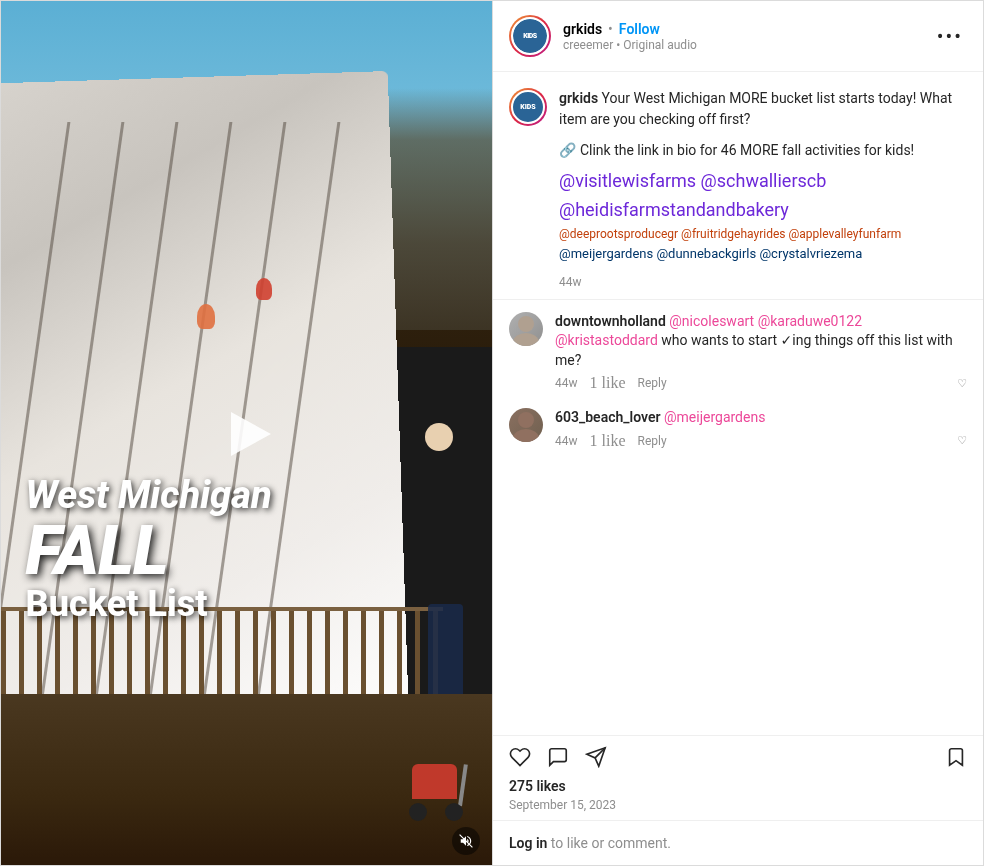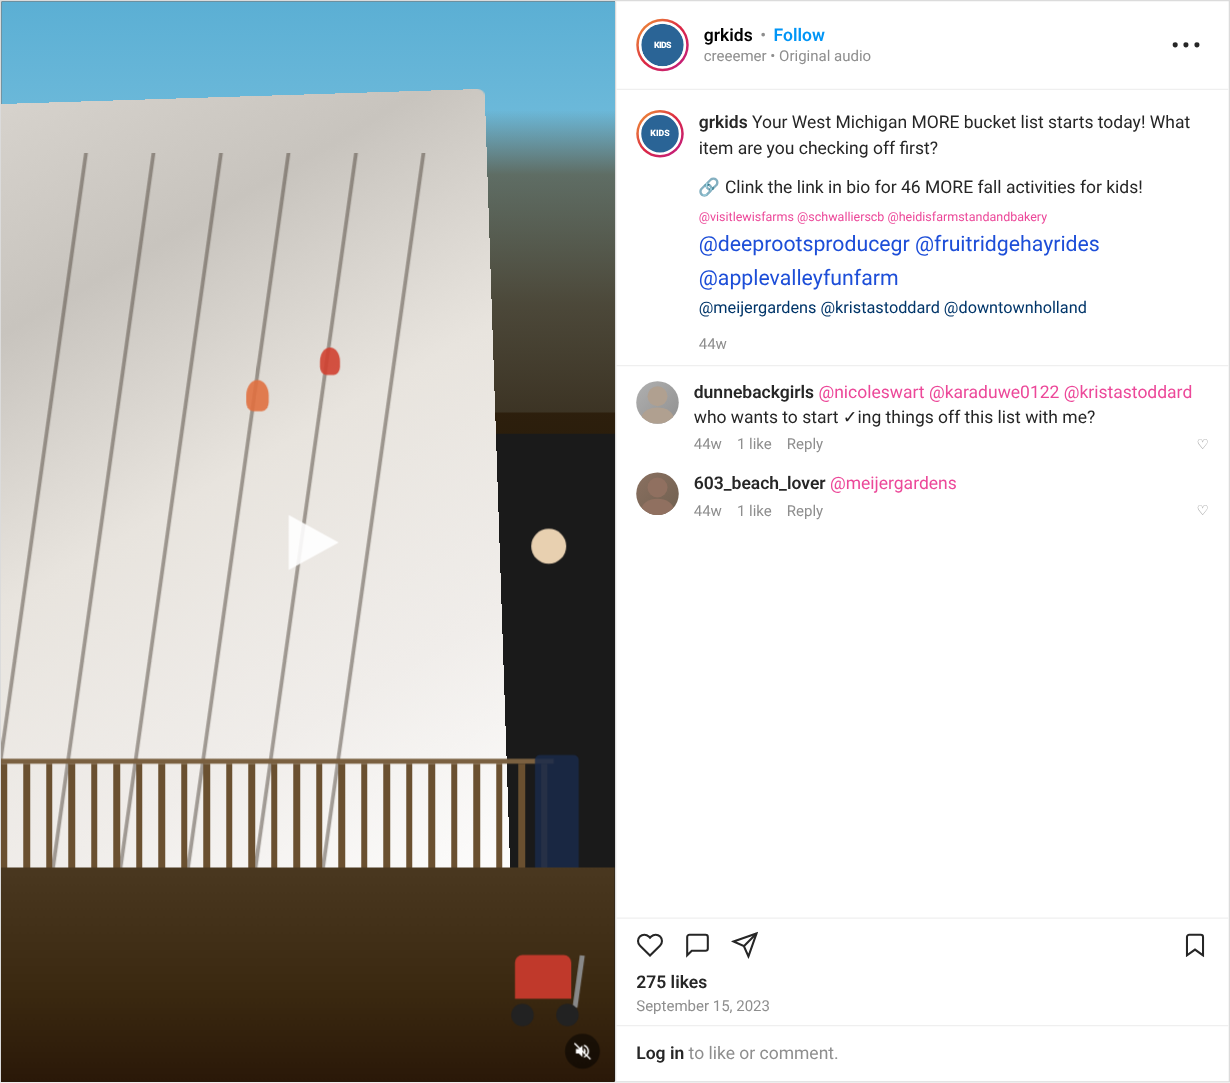--- a/index.html
+++ b/index.html
@@ -297,22 +297,23 @@
       gap: 12px;
       margin-top: 4px;
     }
 
     .comment-time {
       font-size: 12px;
       color: #8e8e8e;
     }
 
     .comment-likes {
-      font-size: 12px;
-      color: #8e8e8e;
+      font-size: 16px;
+      color: #8e8e8e;
+      font-family: Liberation Serif, serif;
     }
 
     .comment-reply {
       font-size: 12px;
       color: #8e8e8e;
       font-weight: 400;
       cursor: pointer;
     }
 
     .comment-heart {
@@ -452,20 +453,25 @@
     <div style="position:absolute;top:32%;left:52%;width:16px;height:22px;background:#d04030;border-radius:50% 50% 30% 30%;opacity:0.9;"></div>
 
     <div style="position:absolute;bottom:20%;right:6%;width:35px;height:90px;background:#1a2a4a;border-radius:4px 4px 0 0;opacity:0.85;"></div>
     <div style="position:absolute;bottom:48%;right:8%;width:28px;height:28px;background:#e8d0b0;border-radius:50%;"></div>
   </div>
 
   <div class="play-button">
     <div class="play-triangle"></div>
   </div>
 
+  <div class="text-overlay">
+    <div class="text-line1">West Michigan</div>
+    <div class="text-line2">FALL</div>
+    <div class="text-line3">Bucket List</div>
+  </div>
 
   <div class="mute-btn">
     <svg width="14" height="14" viewBox="0 0 24 24" fill="white">
       <path d="M3 9v6h4l5 5V4L7 9H3zm13.5 3c0-1.77-1.02-3.29-2.5-4.03v8.05c1.48-.73 2.5-2.25 2.5-4.02zM14 3.23v2.06c2.89.86 5 3.54 5 6.71s-2.11 5.85-5 6.71v2.06c4.01-.91 7-4.49 7-8.77s-2.99-7.86-7-8.77z"></path>
       <line x1="1" y1="1" x2="23" y2="23" stroke="white" stroke-width="2"></line>
     </svg>
   </div>
 </div>
 
 <div class="info-panel">
@@ -497,41 +503,41 @@
             <span style="font-size:7px;font-weight:900;color:white;">KIDS</span>
           </div>
         </div>
       </div>
       <div class="caption-content">
         <span class="caption-username">grkids</span><span class="caption-text"> Your West Michigan MORE bucket list starts today! What item are you checking off first?</span>
         <div style="margin-top:10px;">
           <span class="caption-text">🔗 Clink the link in bio for 46 MORE fall activities for kids!</span>
         </div>
         <div class="caption-mentions">
-          <div style="color:#ec4899;font-size:10px;">@visitlewisfarms @schwallierscb @heidisfarmstandandbakery</div>
-          <div style="color:#1d4ed8;font-size:17px;">@deeprootsproducegr @fruitridgehayrides @applevalleyfunfarm</div>
-          <div style="color:#003569;font-size:13px;">@meijergardens @kristastoddard @downtownholland</div>
+          <div style="color:#6d28d9;font-size:18px;">@visitlewisfarms @schwallierscb @heidisfarmstandandbakery</div>
+          <div style="color:#c2410c;font-size:12px;">@deeprootsproducegr @fruitridgehayrides @applevalleyfunfarm</div>
+          <div style="color:#003569;font-size:13px;">@meijergardens @dunnebackgirls @crystalvriezema</div>
         </div>
         <div class="caption-time">44w</div>
       </div>
     </div>
   </div>
 
   <div class="comments-area">
 
     <div class="comment-item">
       <div class="comment-avatar comment-avatar-img1">
         <svg width="34" height="34" viewBox="0 0 34 34">
           <circle cx="17" cy="12" r="8" fill="#b0a090"></circle>
           <ellipse cx="17" cy="30" rx="13" ry="9" fill="#b0a090"></ellipse>
         </svg>
       </div>
       <div class="comment-body">
         <div class="comment-text">
-          <span class="comment-user">dunnebackgirls </span><span class="comment-mention">@nicoleswart @karaduwe0122 @kristastoddard</span><span> who wants to start ✓ing things off this list with me?</span>
+          <span class="comment-user">downtownholland </span><span class="comment-mention">@nicoleswart @karaduwe0122 @kristastoddard</span><span> who wants to start ✓ing things off this list with me?</span>
         </div>
         <div class="comment-meta">
           <span class="comment-time">44w</span>
           <span class="comment-likes">1 like</span>
           <span class="comment-reply">Reply</span>
           <span class="comment-heart">♡</span>
         </div>
       </div>
     </div>
 

